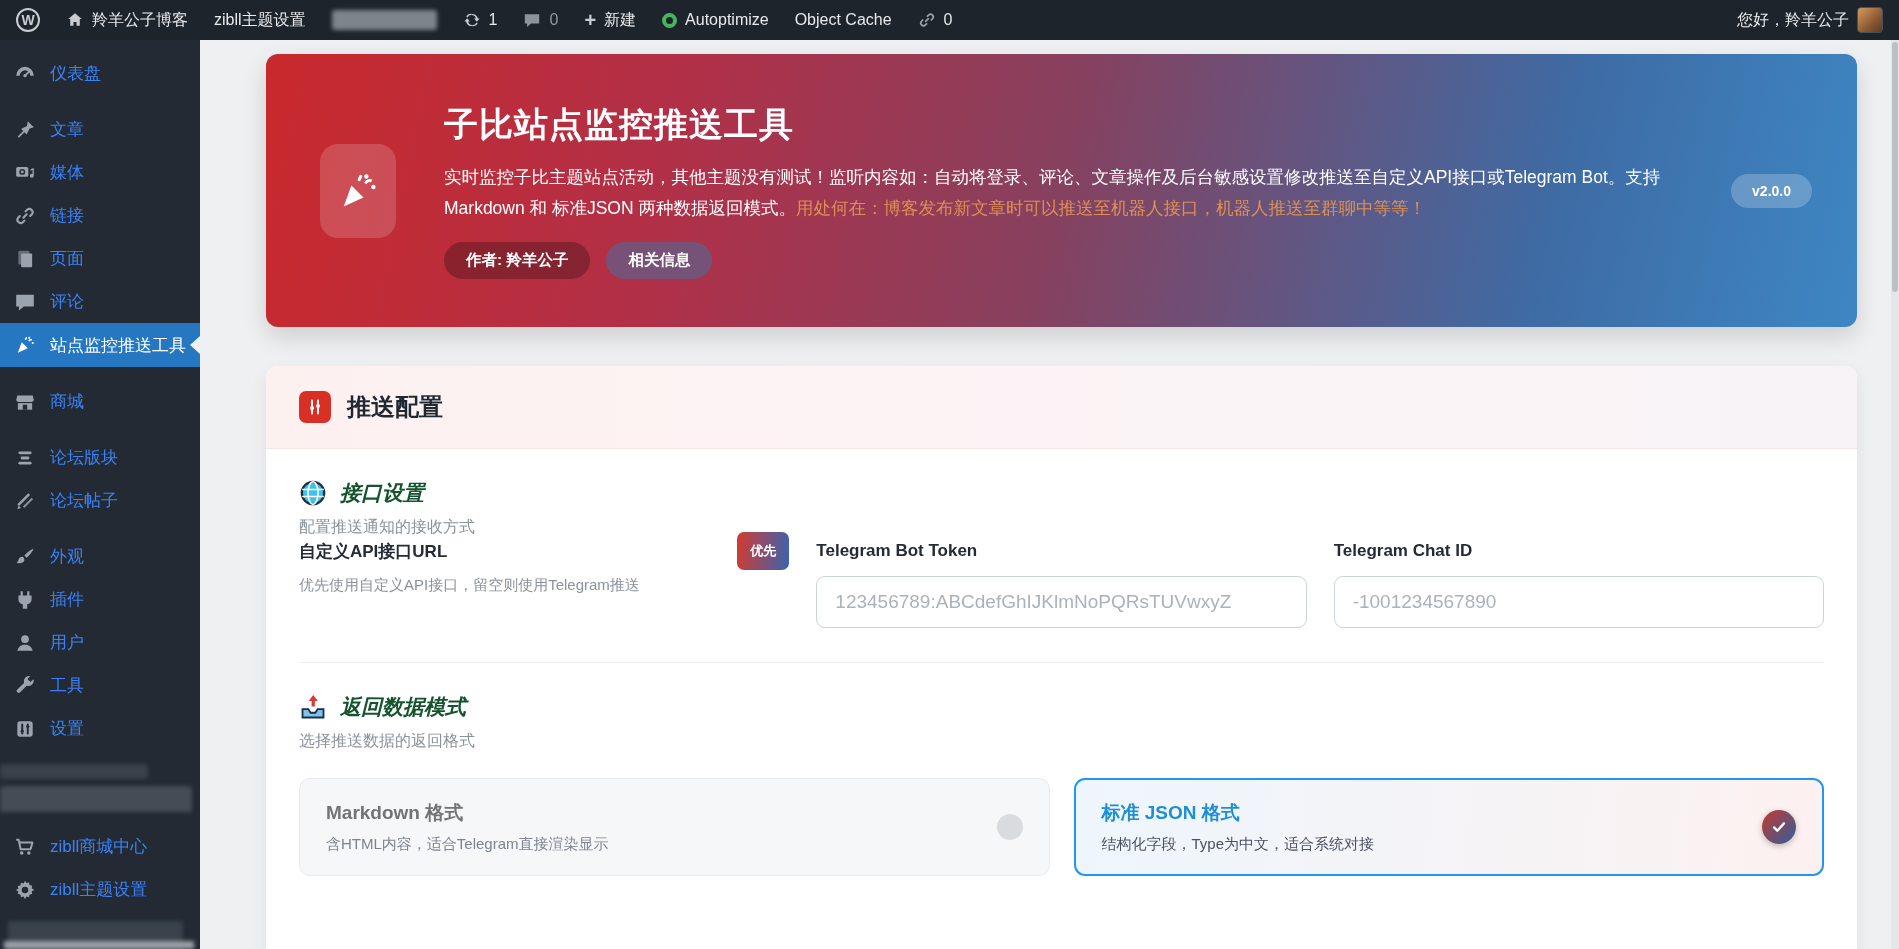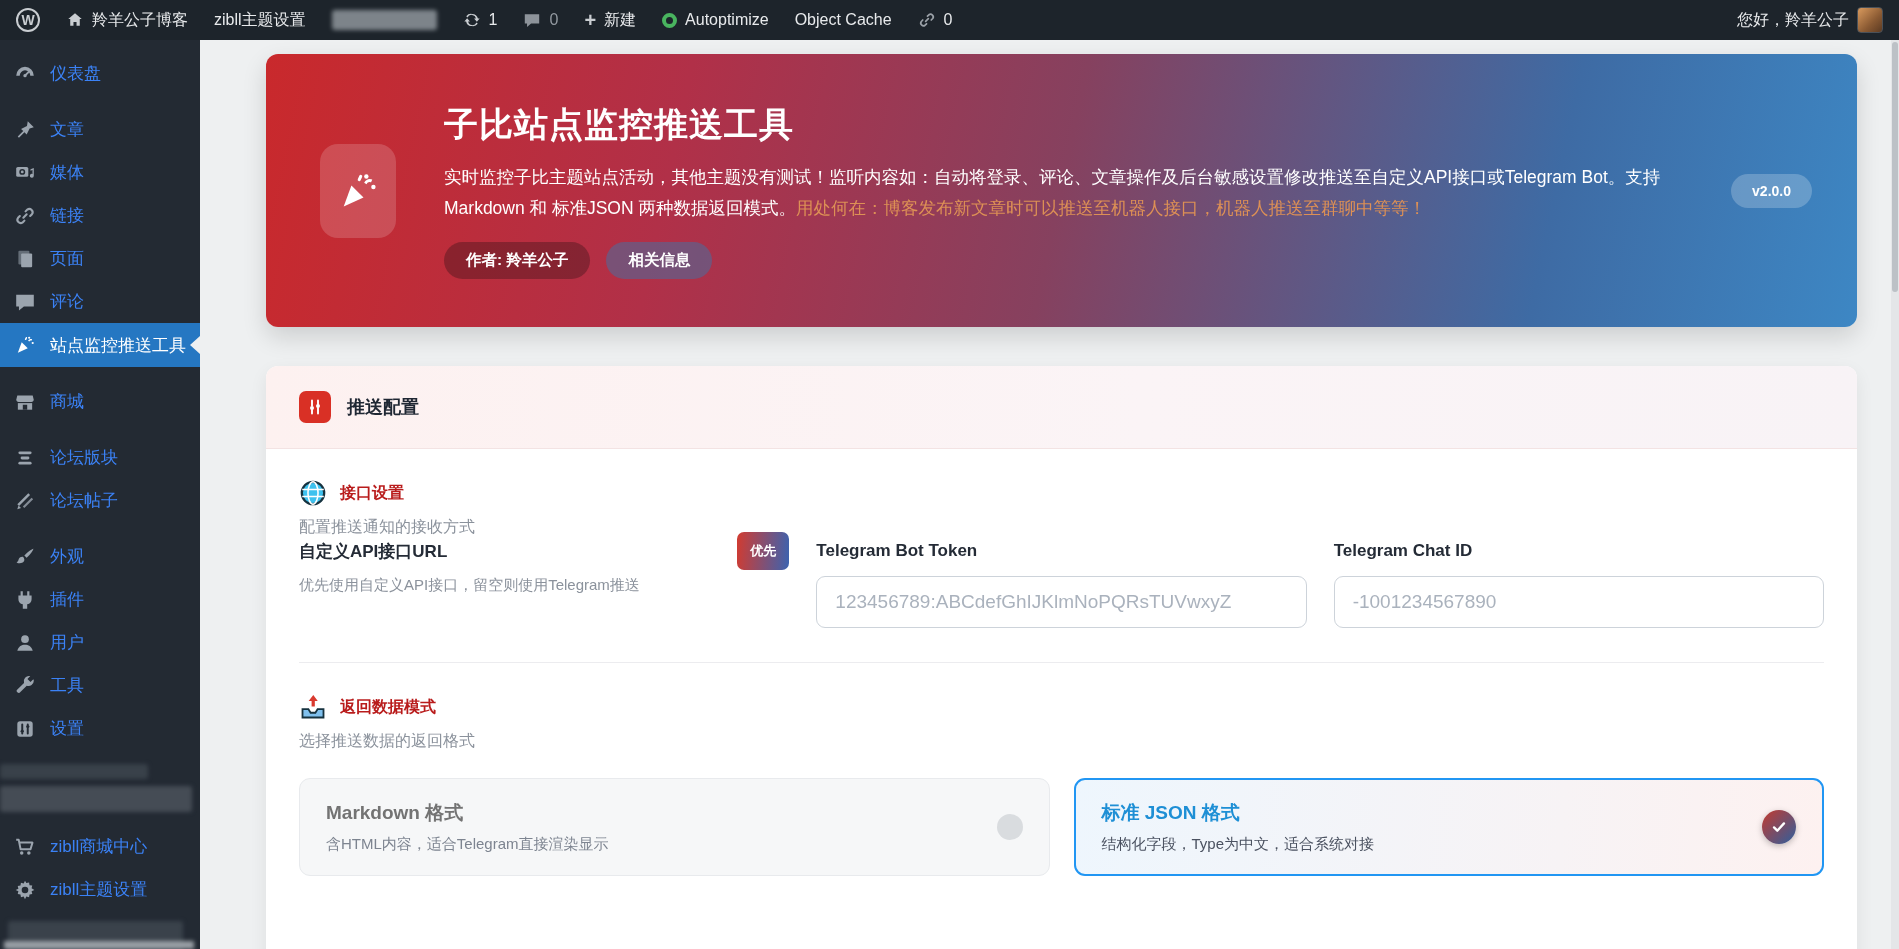--- a/index.html
+++ b/index.html
@@ -63,25 +63,25 @@
     background:rgba(255,255,255,.22); padding:9px 21px; border-radius:999px; font-size:14px; font-weight:700; }
 
   
   .config-card { margin-top:39px; background:#fff; border-radius:12px 12px 0 0;
     box-shadow:0 6px 18px rgba(0,0,0,.07); min-height:600px; }
   .card-header { display:flex; align-items:center; gap:16px; padding:25px 33px;
     background:linear-gradient(90deg,#fdf1f0,#fbf4f6 55%,#f8f3f6); border-bottom:1px solid #f3e3e3;
     border-radius:12px 12px 0 0; }
   .sliders-badge { width:32px; height:32px; border-radius:7px; background:#d93025;
     display:flex; align-items:center; justify-content:center; }
-  .card-title { font-size:18px; font-weight:700; color:#1f2733; }
+  .card-title { font-size:24px; font-weight:700; color:#1f2733; }
   .card-body { padding:30px 33px 0; }
 
   .group-head { display:flex; align-items:center; gap:13px; }
-  .group-title { font-size:16px; font-weight:700; color:#b91c1c; }
+  .group-title { font-size:21px; font-weight:700; color:#14532d;font-style:italic; }
   .group-sub { margin:10px 0 0; color:#8b929c; font-size:16px; }
 
   .fields { display:grid; grid-template-columns:1fr 1fr 1fr; gap:27px; }
   .label-row { display:flex; align-items:center; justify-content:space-between; margin-bottom:12px; height:26px; }
   .flabel { font-size:17px; font-weight:700; color:#242b36; }
   .badge-priority { background:linear-gradient(95deg,#d23b30,#3b63b0); color:#fff; font-size:13px;
     font-weight:700; padding:10px 13px; border-radius:7px; }
   .tinput { width:100%; height:52px; border:1px solid #cdd3da; border-radius:9px; font-size:19px;
     padding:0 18px; color:#3a414c; background:#fff; font-family:"Liberation Sans","DejaVu Sans",sans-serif; }
   .tinput::placeholder { color:#aab2bd; }

